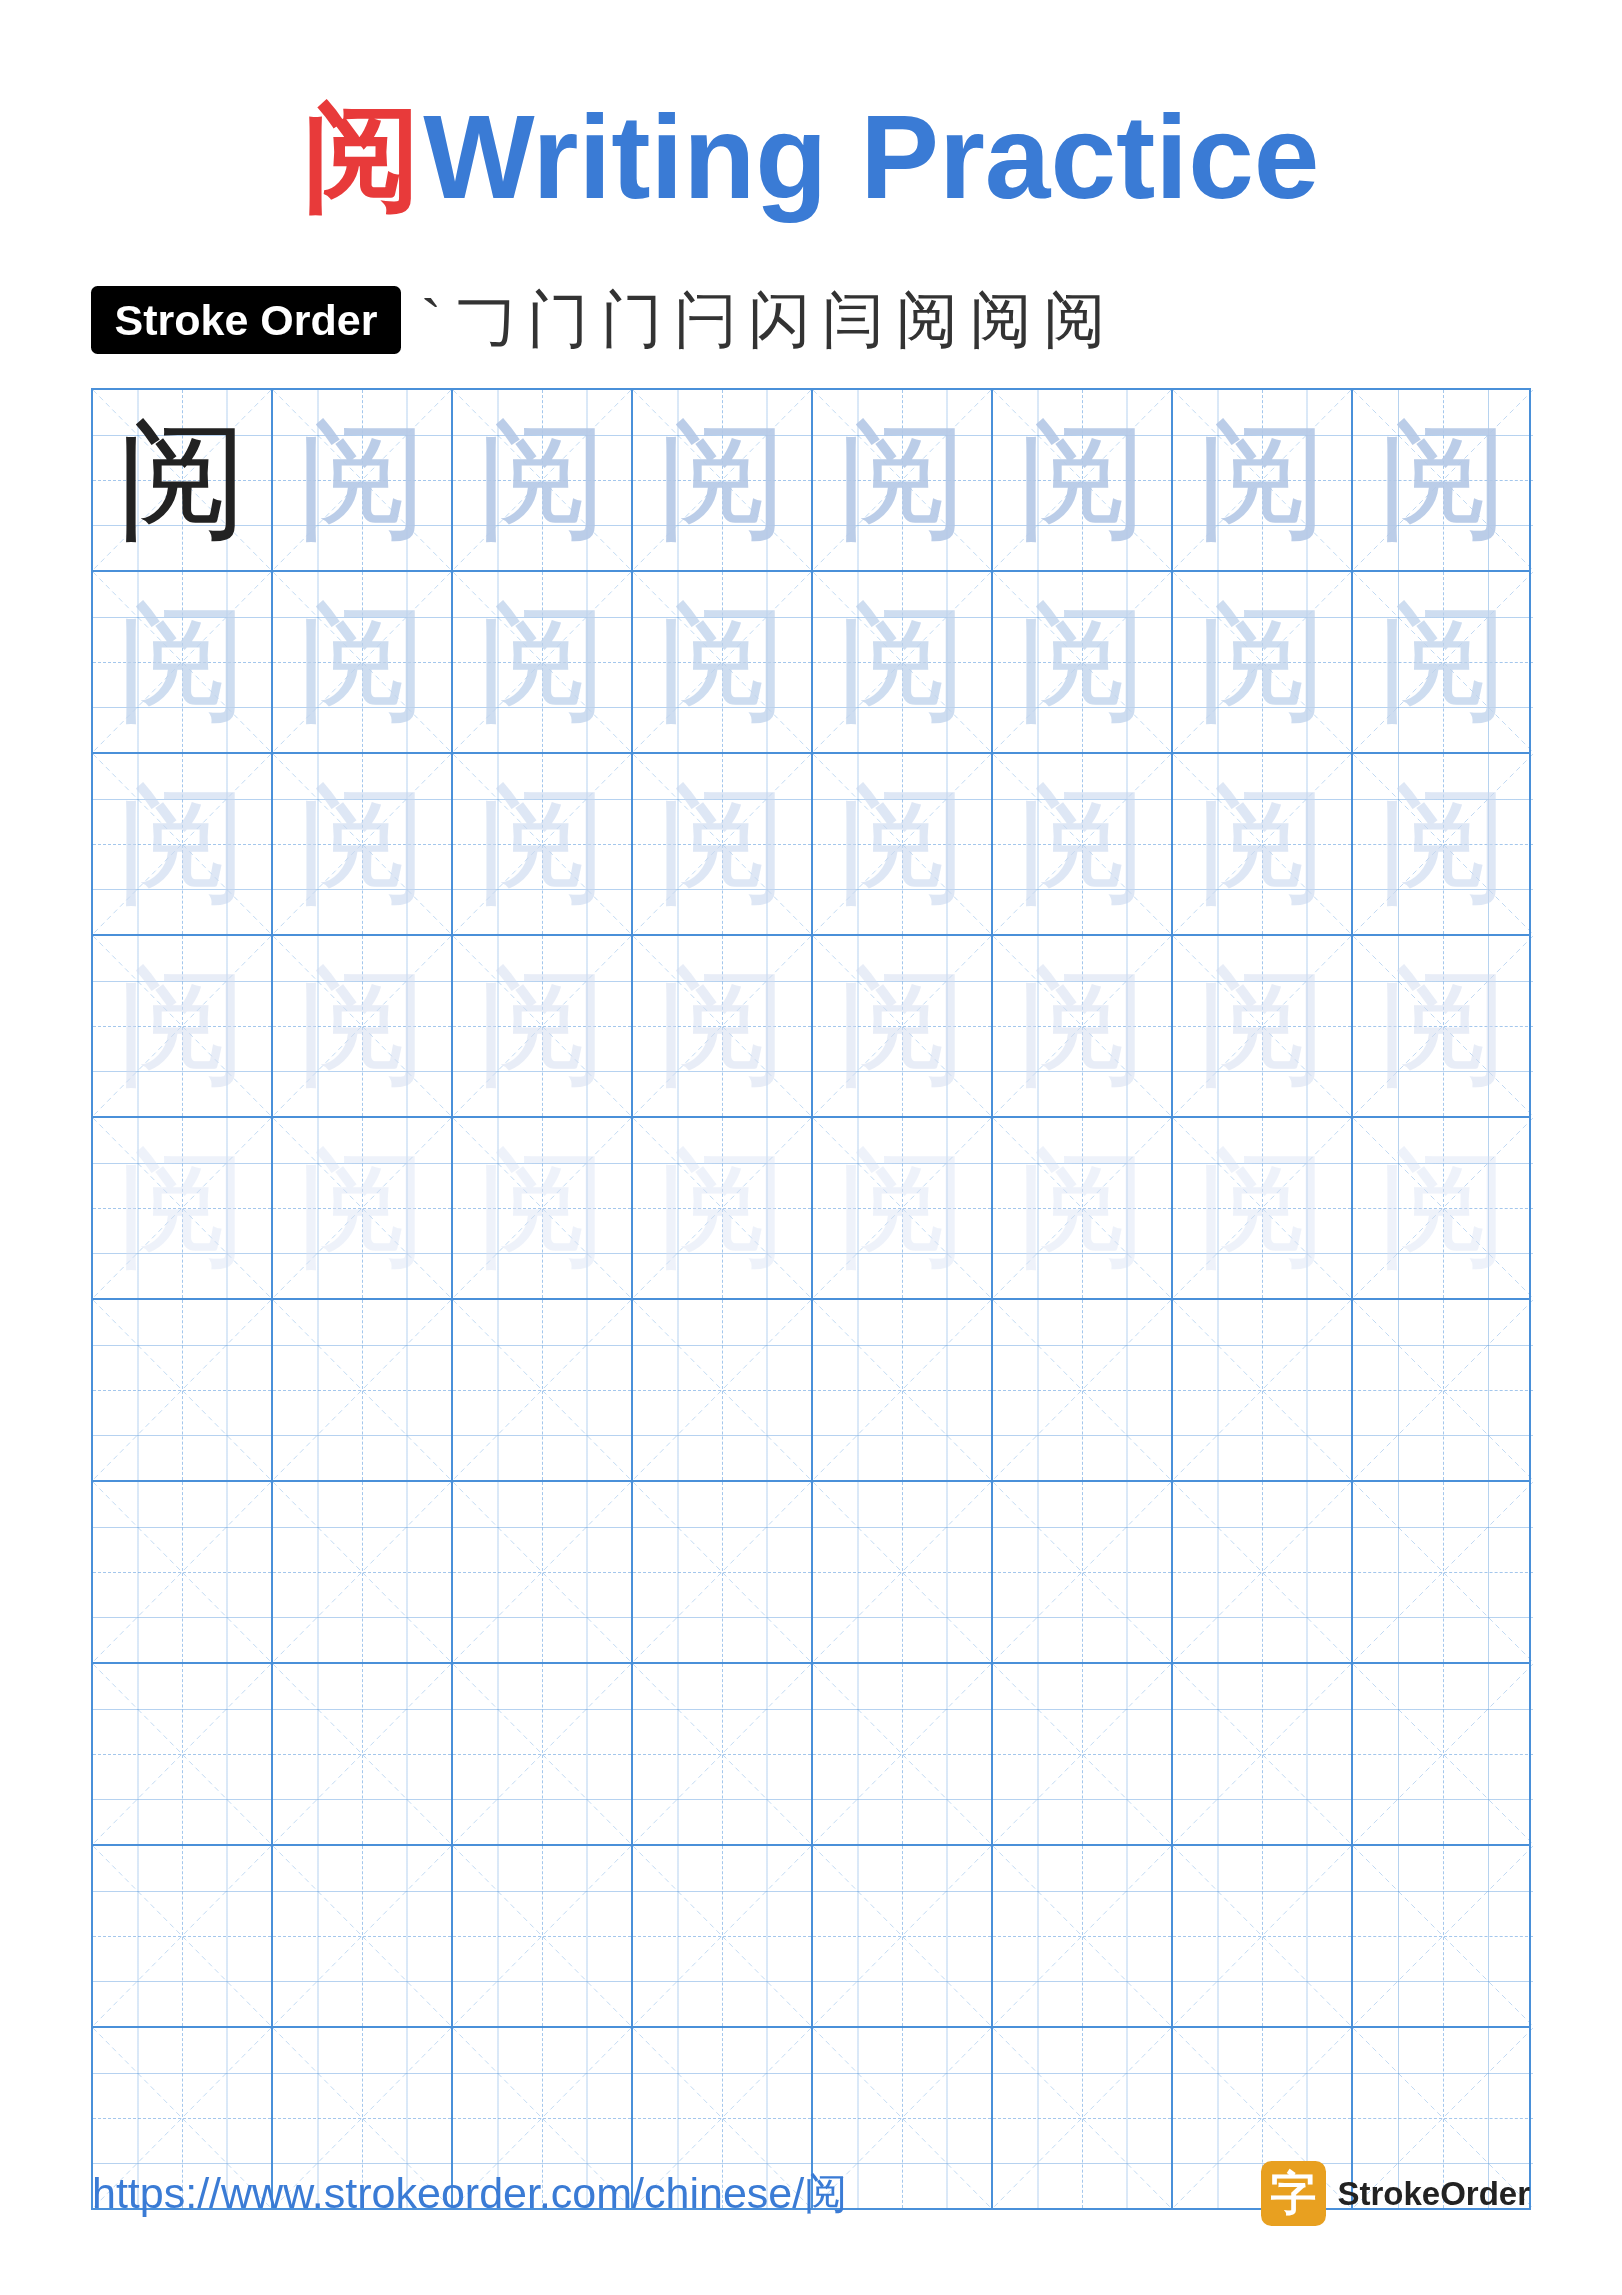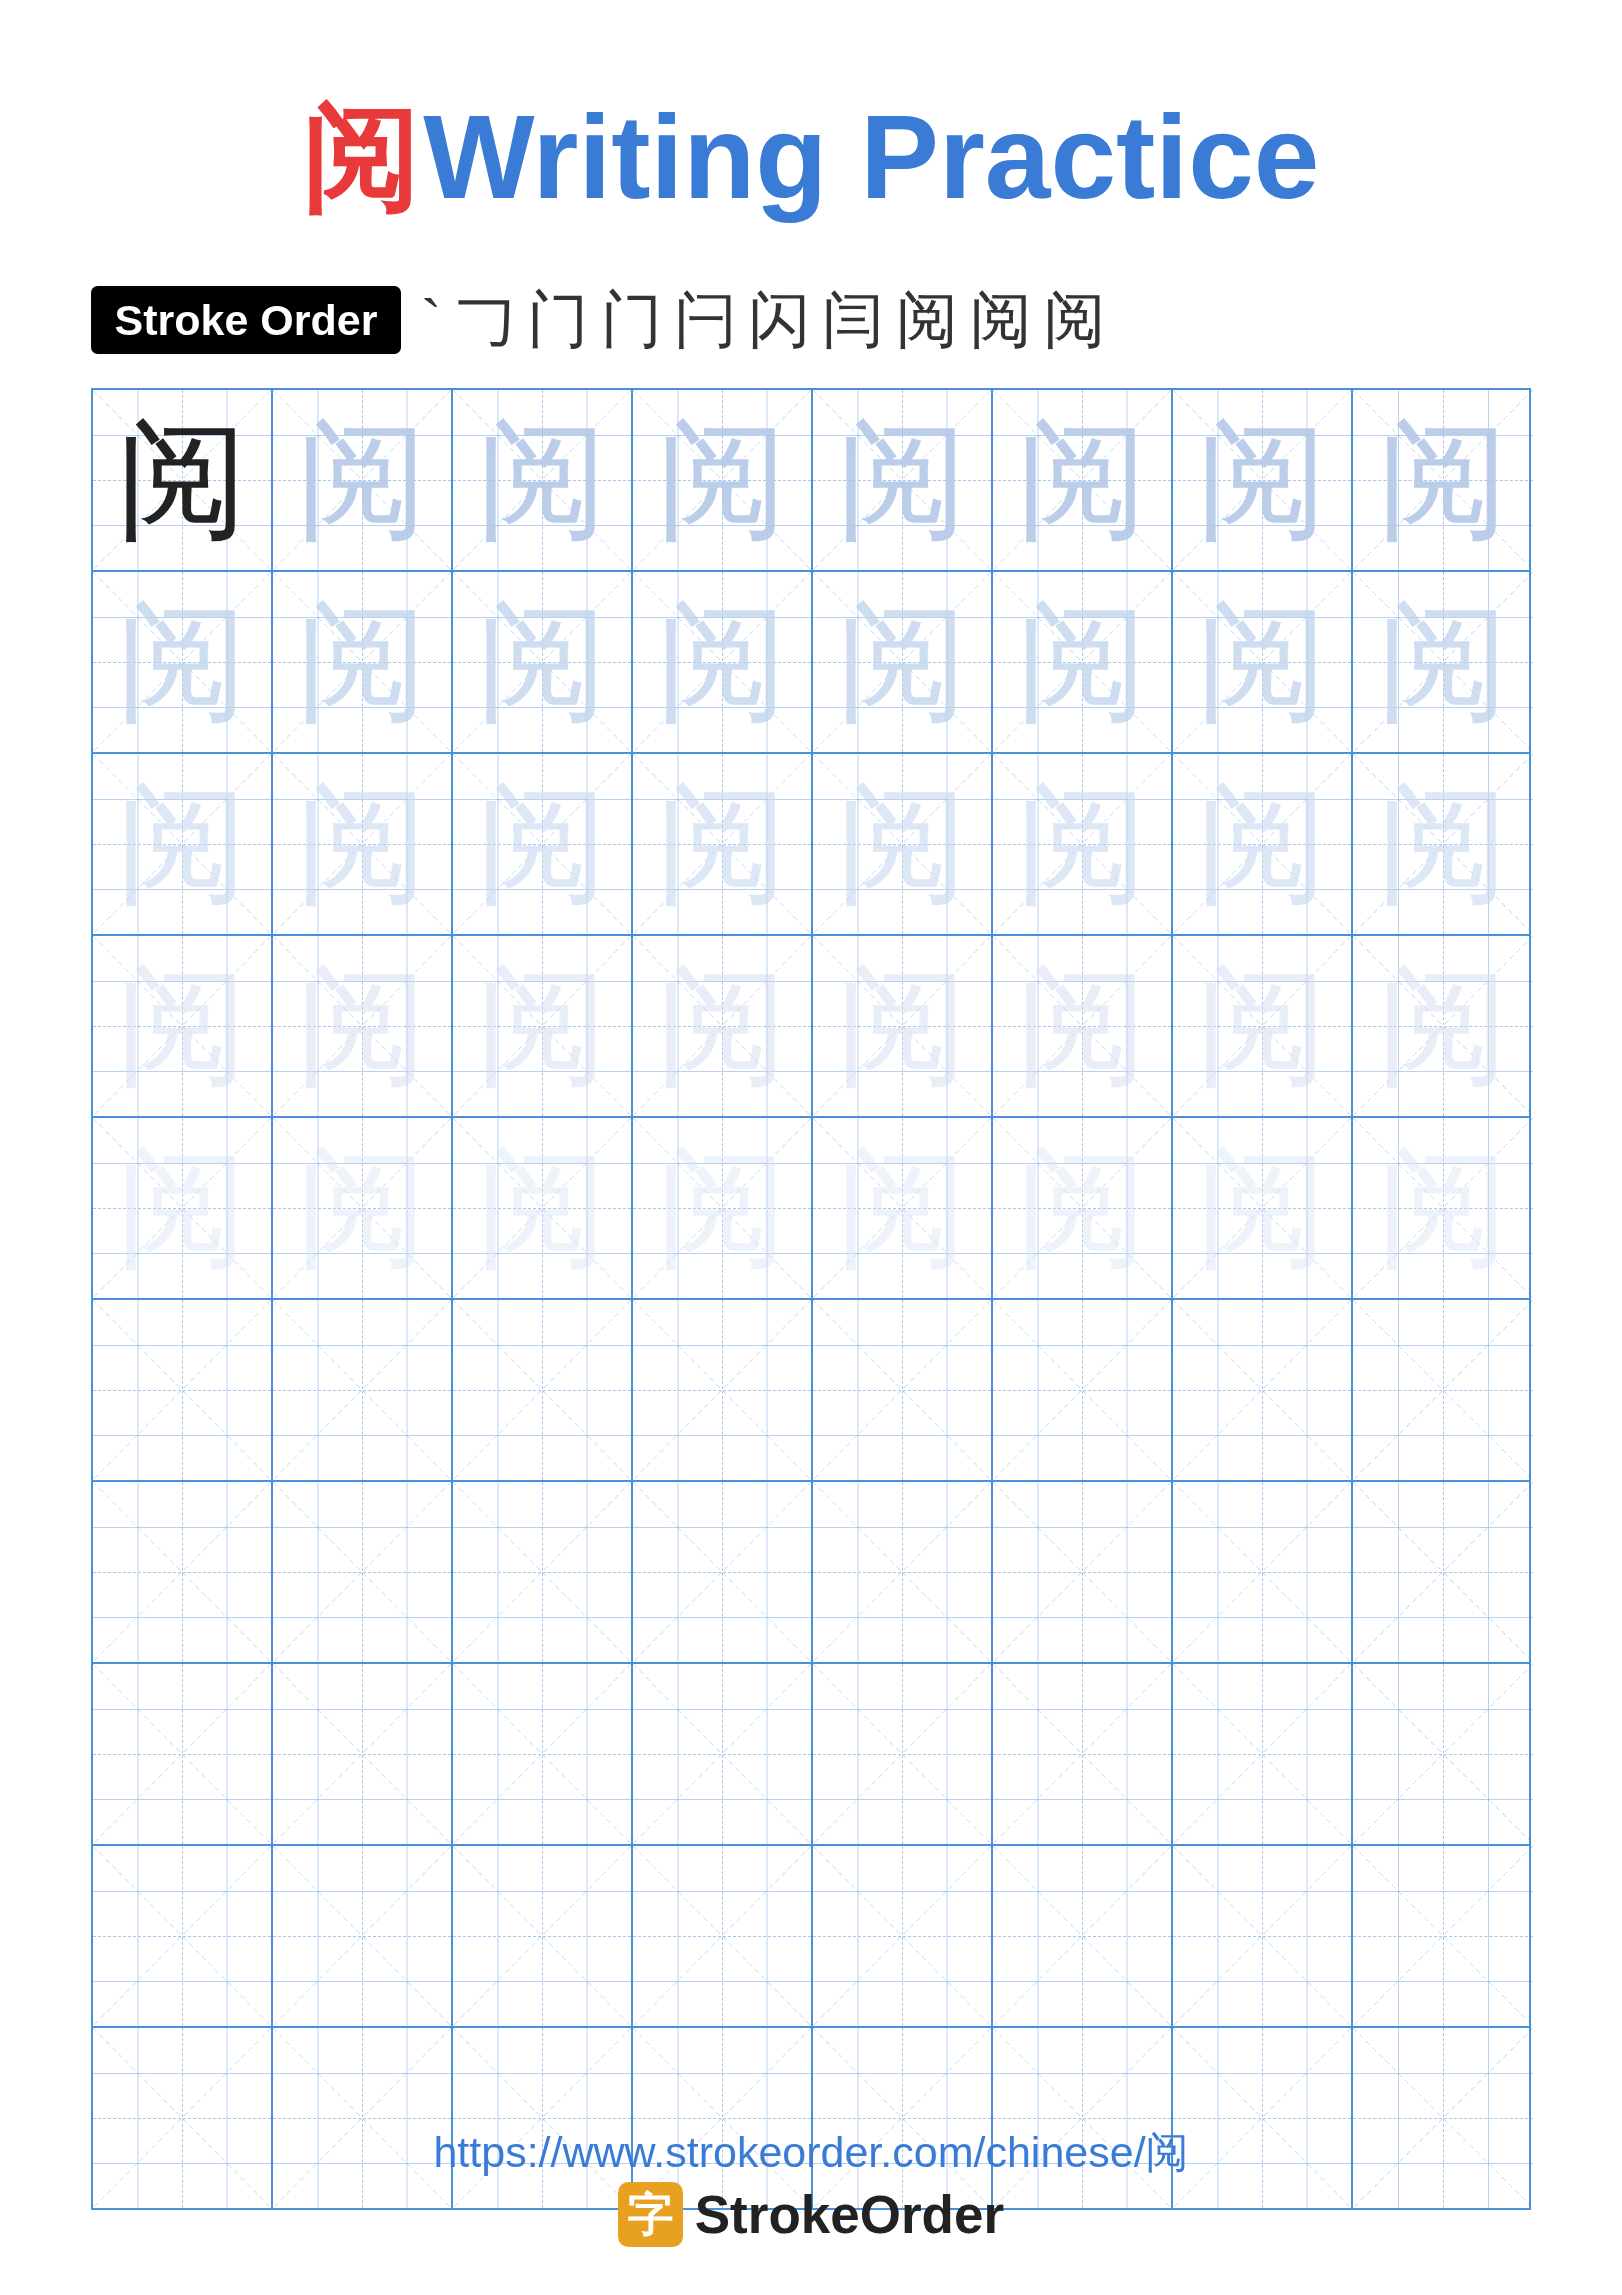--- a/index.html
+++ b/index.html
@@ -168,27 +168,26 @@
     .cell-char.ghost-4 {
       color: rgba(210,220,240,0.5);
     }
     .cell-char.ghost-5 {
       color: rgba(215,225,242,0.42);
     }
 
     
     .footer {
       position: absolute;
-      bottom: 48px;
+      bottom: 69px;
       left: 92px;
       right: 92px;
       display: flex;
       align-items: center;
       justify-content: space-between;
-      flex-direction: column;
     }
     .footer-url {
       color: #3a7bd5;
       font-size: 43px;
       font-family: Arial, sans-serif;
       text-decoration: none;
     }
     .footer-logo {
       display: flex;
       align-items: center;
@@ -200,21 +199,21 @@
       background: #e8a020;
       border-radius: 10.5px;
       display: flex;
       align-items: center;
       justify-content: center;
       color: #fff;
       font-size: 46px;
       font-weight: bold;
     }
     .footer-logo-text {
-      font-size: 53px;
+      font-size: 33px;
       font-weight: bold;
       font-family: Arial, sans-serif;
       color: #222;
     }
   </style>
 </head>
 <body>
 
 <div class="page">
 

